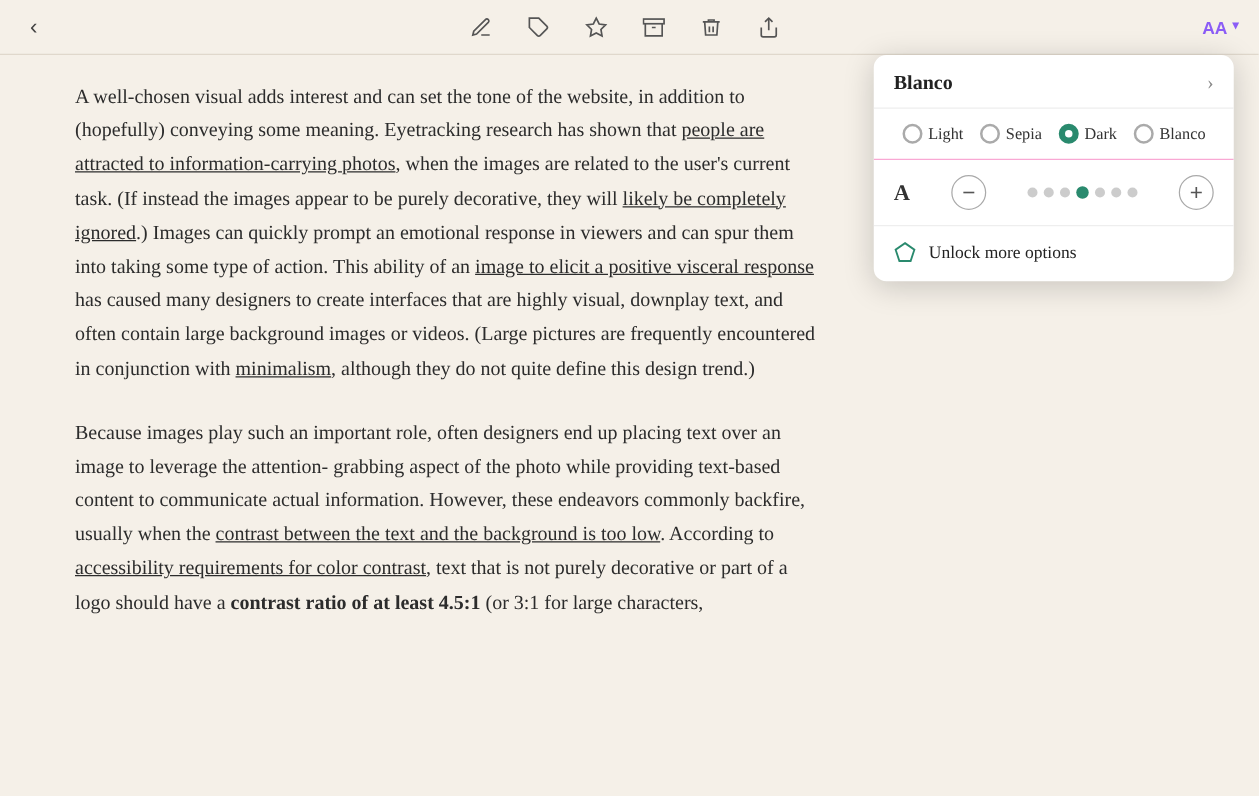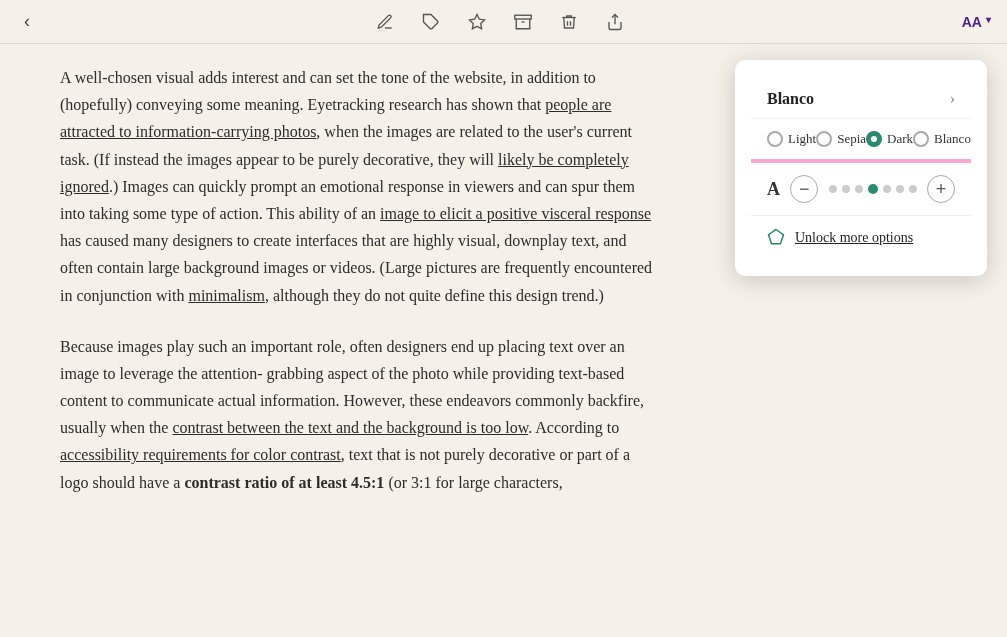--- a/index.html
+++ b/index.html
@@ -56,21 +56,21 @@
       font-size: 16px;
       padding: 4px;
       display: flex;
       align-items: center;
     }
 
     .aa-btn {
       background: none;
       border: none;
       cursor: pointer;
-      color: #4c1d95;
+      color: #8b5cf6;
       font-size: 14px;
       font-weight: bold;
       display: flex;
       align-items: flex-start;
       gap: 2px;
     }
 
     
     .content-area {
       padding: 20px 60px;
@@ -85,27 +85,27 @@
     }
 
     a.underline-link {
       color: #2c2c2c;
       text-decoration: underline;
     }
 
     
     .popup {
       position: absolute;
-      top: 60px;
+      top: 44px;
       right: 20px;
-      width: 252px;
+      width: 288px;
       background: white;
       border-radius: 10px;
       box-shadow: 0 4px 24px rgba(0,0,0,0.18);
-      padding: 16px;
+      padding: 0;
       z-index: 100;
       overflow: hidden;
     }
 
     .popup-header {
       display: flex;
       align-items: center;
       justify-content: space-between;
       padding: 14px 16px 10px 16px;
       border-bottom: 1px solid #eee;
@@ -122,21 +122,21 @@
       color: #888;
       font-size: 16px;
     }
 
     
     .theme-row {
       display: flex;
       align-items: flex-start;
       justify-content: space-around;
       padding: 12px 16px;
-      border-bottom: 4px solid #f9a8d4;
+      border-bottom: 1px solid #f9a8d4;
     }
 
     .theme-option {
       display: flex;
       align-items: center;
       gap: 5px;
       cursor: pointer;
       font-size: 13px;
       color: #333;
     }
@@ -242,21 +242,20 @@
     .unlock-icon {
       width: 20px;
       height: 20px;
       color: #2a8a6e;
       font-size: 16px;
     }
 
     .unlock-text {
       font-size: 14px;
       color: #222;
-      text-decoration: underline;
     }
 
     strong {
       font-weight: bold;
     }
   </style>
 </head>
 <body>
 
 <div class="toolbar">

